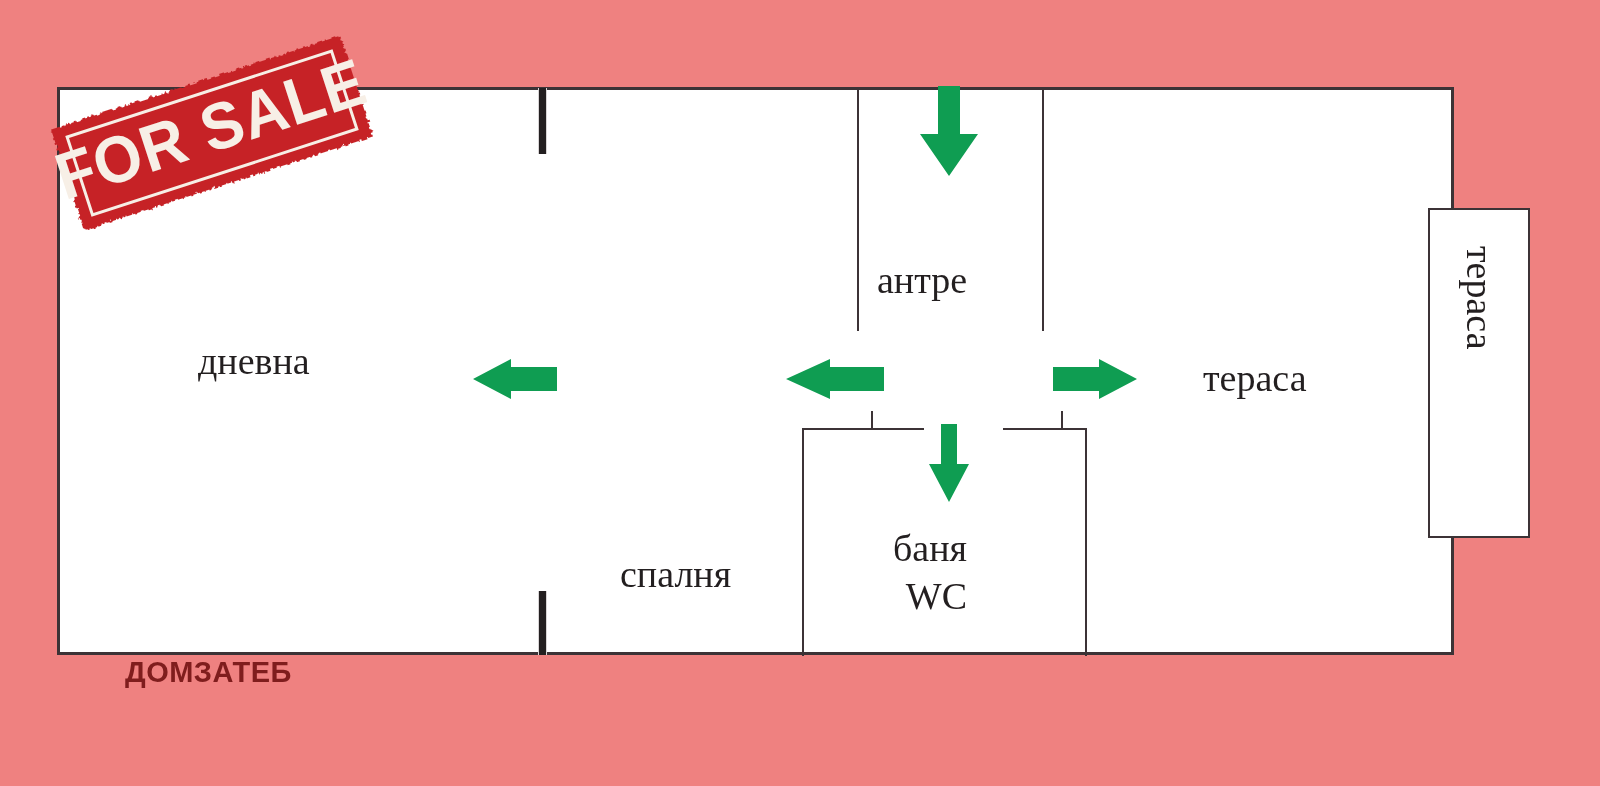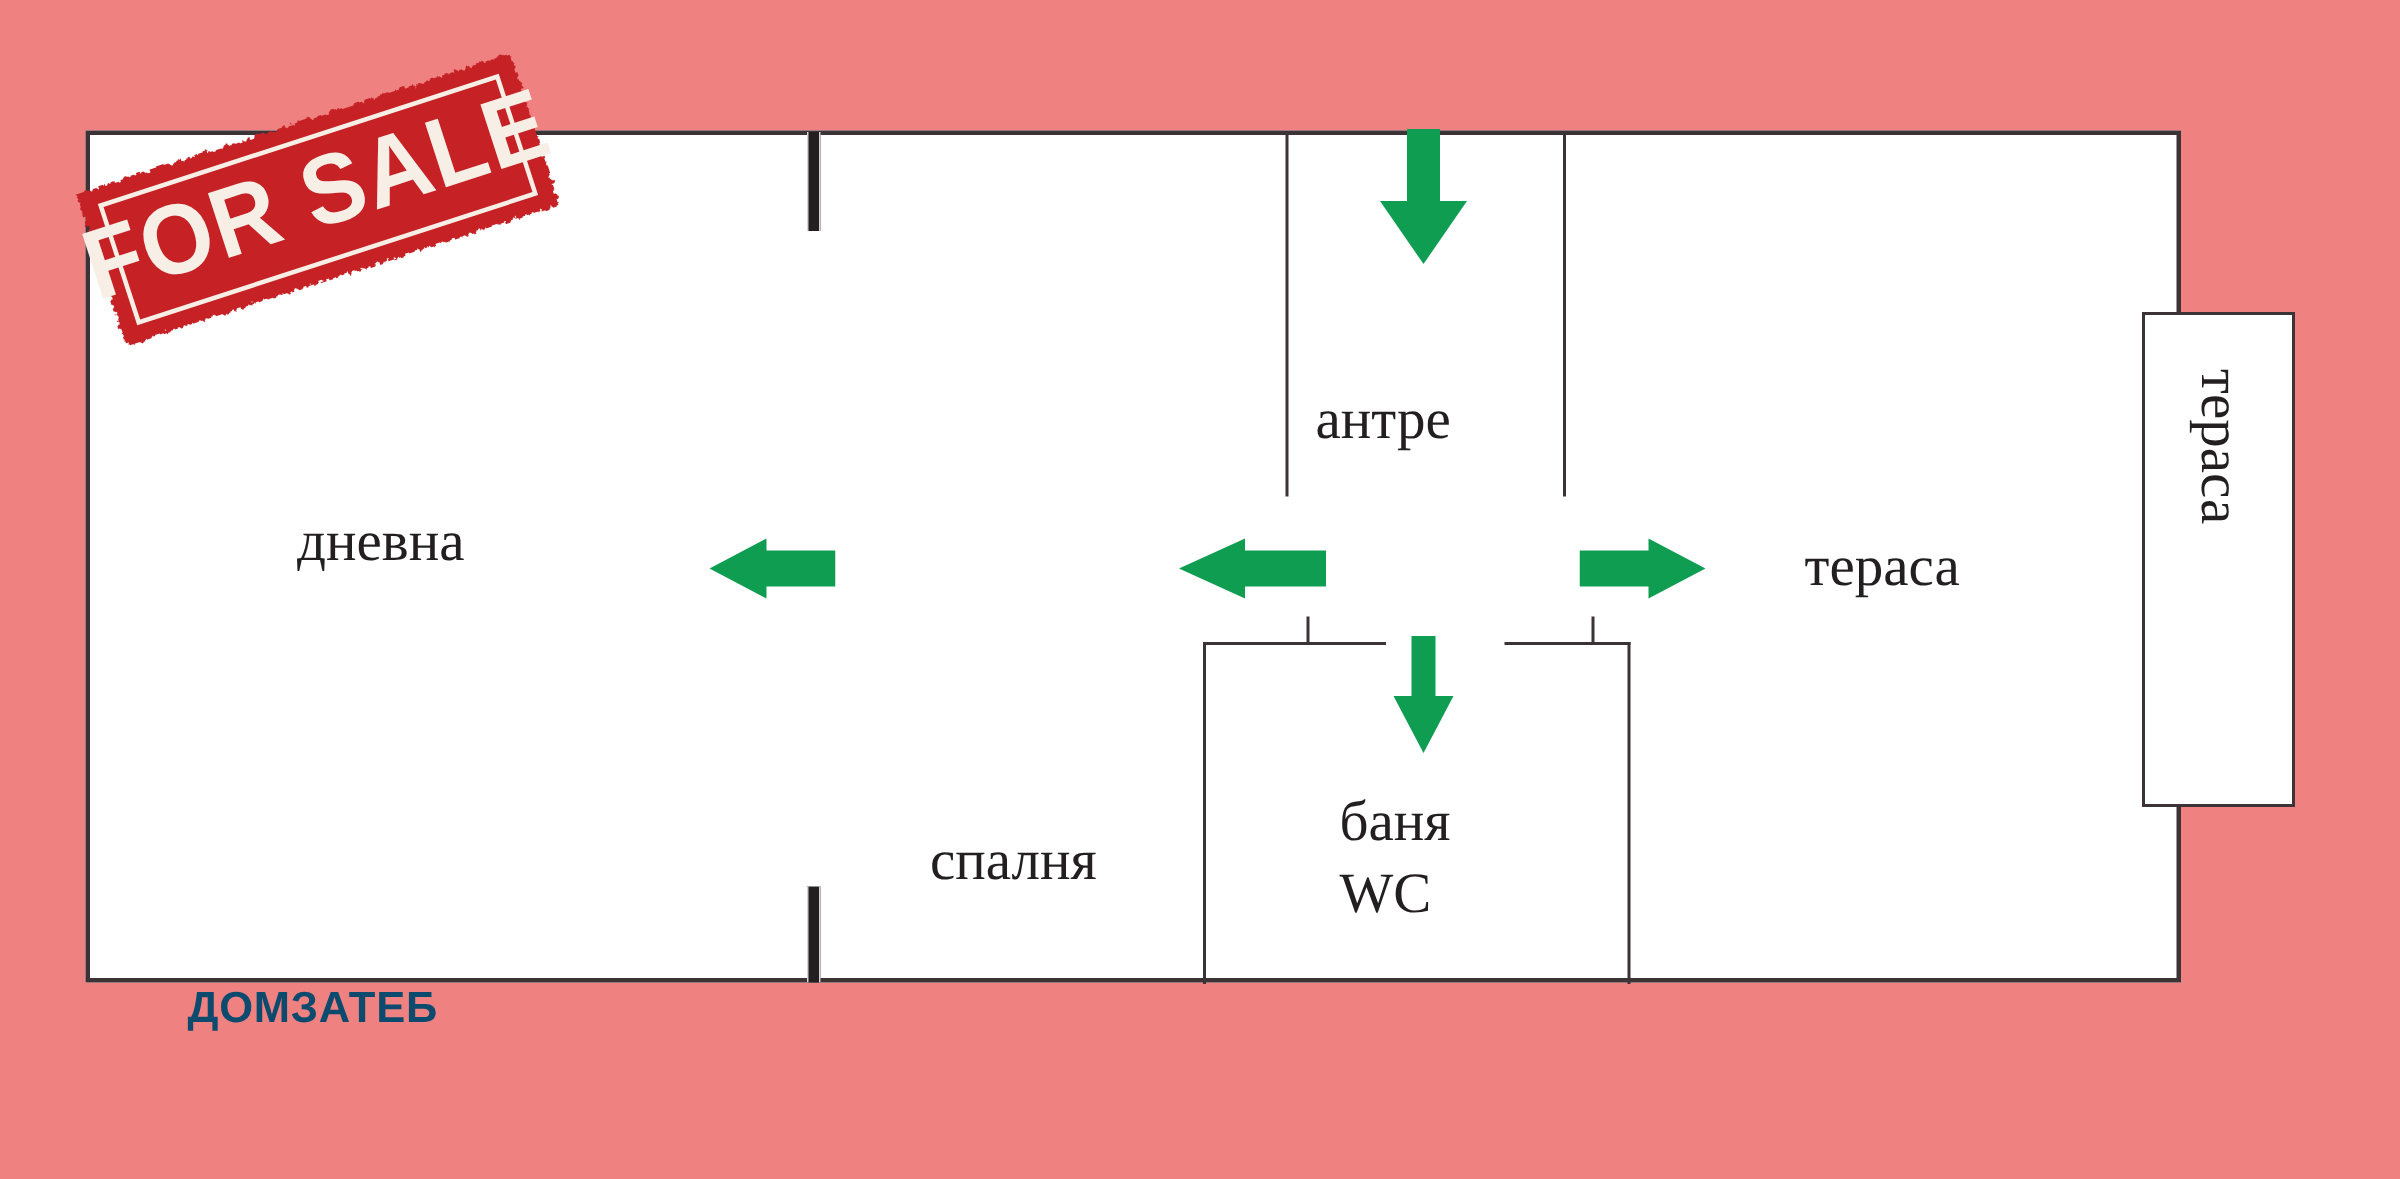--- a/index.html
+++ b/index.html
@@ -106,21 +106,21 @@
     white-space: nowrap;
     z-index: 7;
   }
   .label-living  { left: 198px;  top: 340px; }
   .label-bedroom { left: 620px;  top: 553px; }
   .label-hall    { left: 877px;  top: 247px; margin-top: 12px; }
   .label-kitchen { left: 1203px; top: 357px; }
   .label-bath {
     left: 893px;
     top: 525px;
-    text-align: left;
+    text-align: right;
     line-height: 1.25;
   }
   .label-terrace {
     left: 1423px;
     top: 280px;
     width: 180px;
     text-align: left;
     transform: rotate(90deg);
     transform-origin: 56px 22px;
     z-index: 7;
@@ -212,21 +212,21 @@
   <div class="room-label label-hall">антре</div>
   <div class="room-label label-kitchen">тераса</div>
 
   <div class="room-label label-bath">
     <div>баня</div>
     <div>WC</div>
   </div>
 
   <div class="room-label label-terrace">тераса</div>
 
-  <div class="watermark" style="color: #0c4a6e;">ДОМЗАТЕБ</div>
+  <div class="watermark" style="color: #7f1d1d;">ДОМЗАТЕБ</div>
 
   <div class="stamp">
     <svg width="340" height="230" viewBox="0 0 340 230">
       <defs>
 
         <filter id="rough" x="-12%" y="-40%" width="124%" height="180%">
           <feTurbulence type="fractalNoise" baseFrequency="0.28" numOctaves="3" seed="7" result="noise"></feTurbulence>
           <feDisplacementMap in="SourceGraphic" in2="noise" scale="6" xChannelSelector="R" yChannelSelector="G"></feDisplacementMap>
         </filter>
       </defs>

